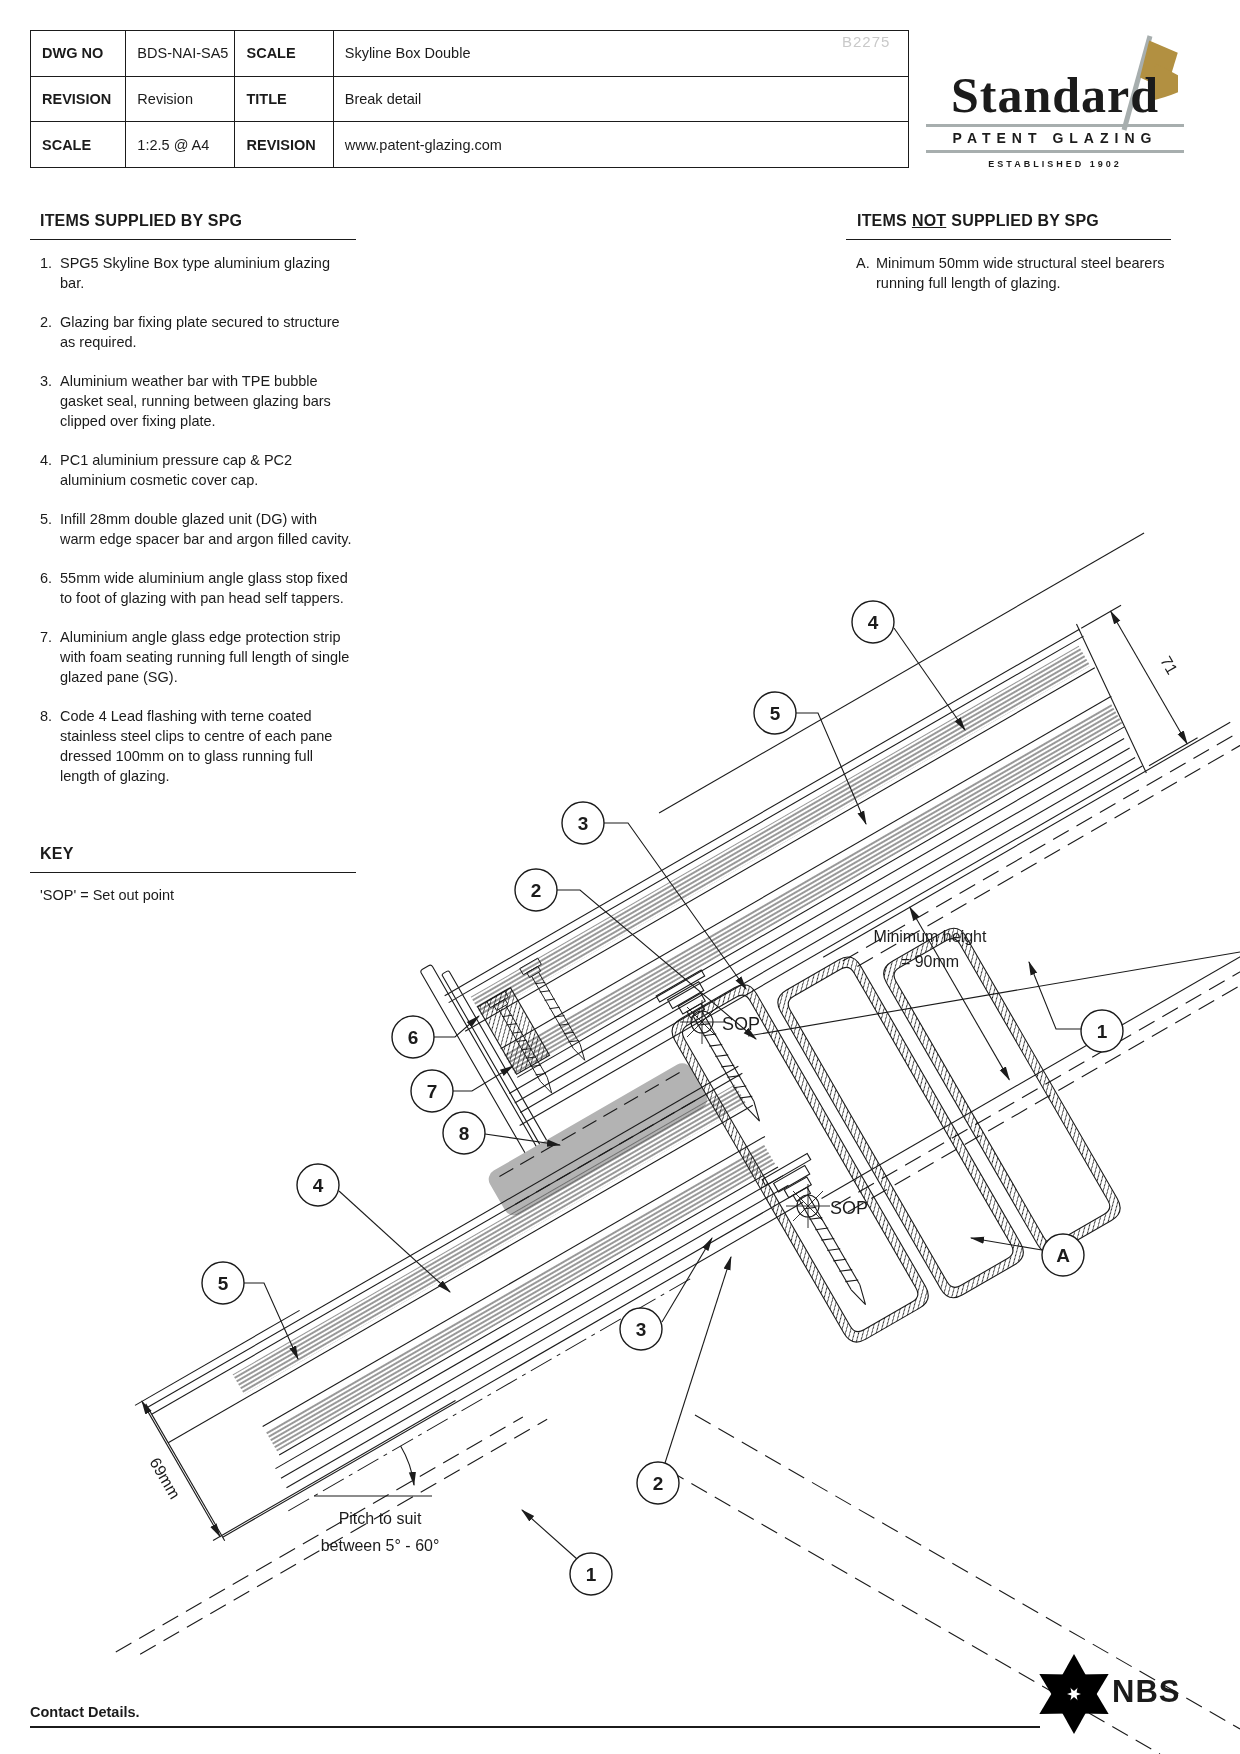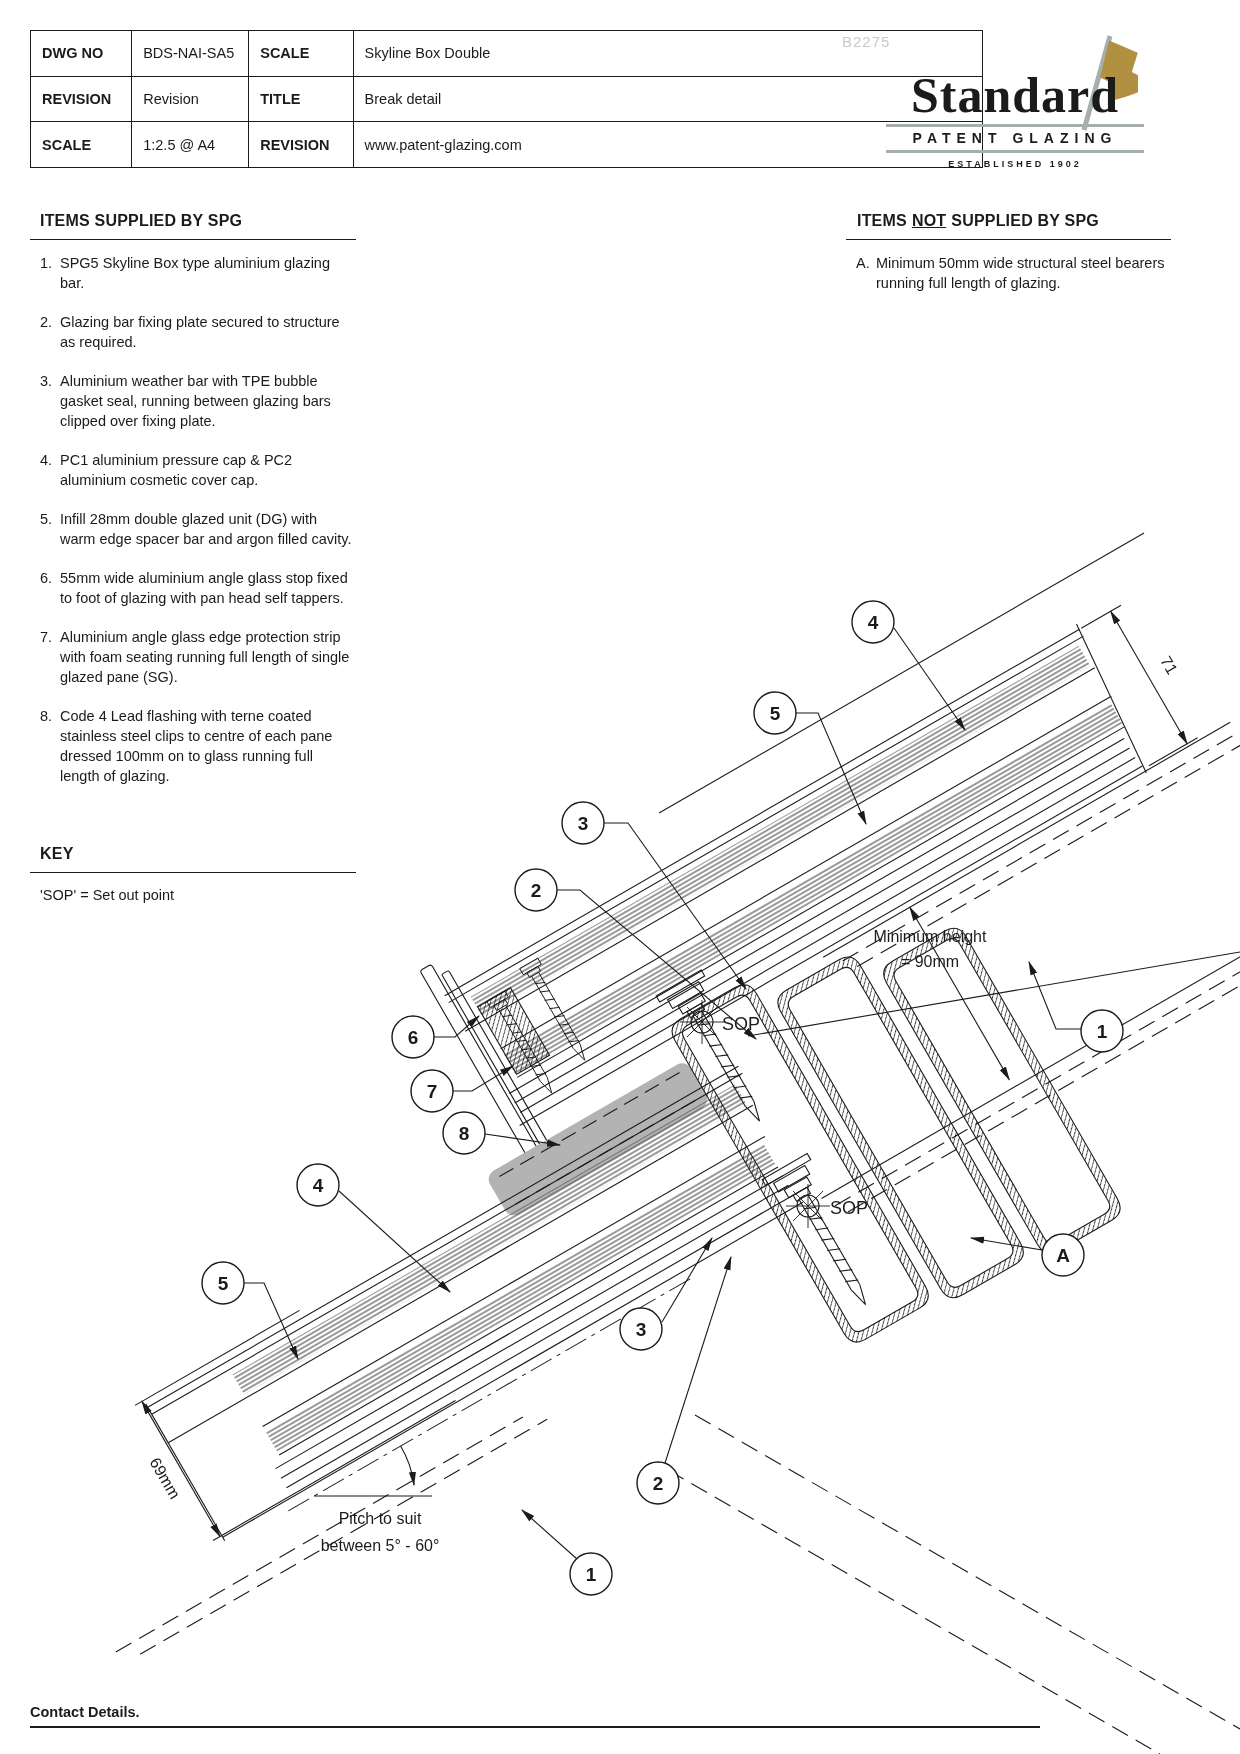--- a/index.html
+++ b/index.html
@@ -1,25 +1,25 @@
 <!DOCTYPE html>
 <html><head>
 <meta charset="utf-8">
 <style>
   html,body{margin:0;padding:0;background:#888;}
   .page{position:relative;width:1240px;height:1754px;background:#ffffff;margin:0 auto;
         font-family:"Liberation Sans",sans-serif;color:#1b1b1b;overflow:hidden;}
   
-  .dwg-table{position:absolute;left:30px;top:30px;width:953px;height:138px;border-collapse:collapse;}
+  .dwg-table{position:absolute;left:30px;top:30px;width:879px;height:138px;border-collapse:collapse;}
   .dwg-table td{border:1.6px solid #1b1b1b;font-size:14.5px;padding:0 0 0 11px;vertical-align:middle;}
   .dwg-table td.k{font-weight:bold;}
   .c1{width:84px;} .c2{width:99px;} .c3{width:87px;} .c4{width:585px;}
   .watermark{position:absolute;left:842px;top:33px;font-size:15px;color:#c9c9c9;letter-spacing:1px;}
   
-  .logo{position:absolute;left:880px;top:18px;width:270px;text-align:center;}
+  .logo{position:absolute;left:920px;top:18px;width:270px;text-align:center;}
   .logo-name{font-family:"Liberation Serif",serif;font-size:50px;font-weight:bold;line-height:1;
              color:#1b1b1b;letter-spacing:1px;position:relative;z-index:2;margin-top:52px;}
   .logo-flag{position:absolute;left:138px;top:8px;z-index:1;}
   .logo-rule{height:3px;background:#a7aeae;margin:4px 6px 0 6px;}
   .logo-sub{font-size:14px;font-weight:bold;letter-spacing:6px;margin-top:3px;}
   .logo-est{font-size:9px;font-weight:bold;letter-spacing:3px;margin-top:6px;}
   
   .col-title{font-size:16px;font-weight:bold;letter-spacing:.2px;}
   .rule{height:1.4px;background:#1b1b1b;}
   .col-left{position:absolute;left:30px;top:212px;width:326px;}
@@ -368,14 +368,27 @@
           <text x="1063" y="1262" fill="#1b1b1b" stroke="none">A</text>
         </g>
     </g>
   </svg>
 
   <div class="footer">
     <div class="footer-title">Contact Details.</div>
     <div class="rule"></div>
   </div>
 
+  <div class="nbs">
+    <svg width="72" height="84" viewBox="0 0 72 84">
+      <g transform="translate(36,42)" fill="#000" stroke="none">
+        <path d="M0,-40 L14,-15 L0,-3 L-14,-15 Z"></path>
+        <path d="M0,-40 L14,-15 L0,-3 L-14,-15 Z" transform="rotate(60)"></path>
+        <path d="M0,-40 L14,-15 L0,-3 L-14,-15 Z" transform="rotate(120)"></path>
+        <path d="M0,-40 L14,-15 L0,-3 L-14,-15 Z" transform="rotate(180)"></path>
+        <path d="M0,-40 L14,-15 L0,-3 L-14,-15 Z" transform="rotate(240)"></path>
+        <path d="M0,-40 L14,-15 L0,-3 L-14,-15 Z" transform="rotate(300)"></path>
+      </g>
+    </svg>
+    <span class="nbs-label">NBS</span>
+  </div>
 
 </div>
 
 </body></html>

